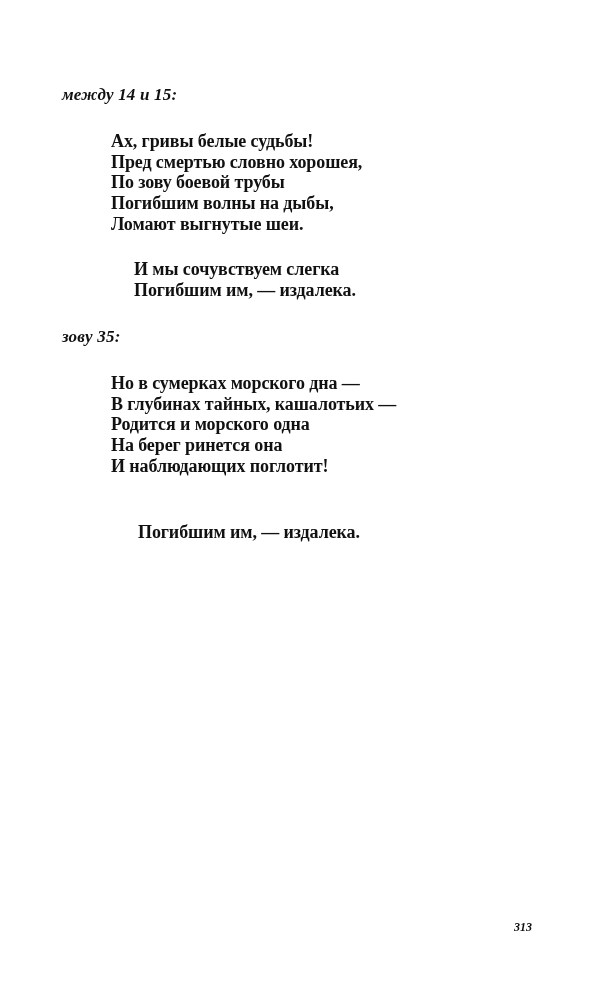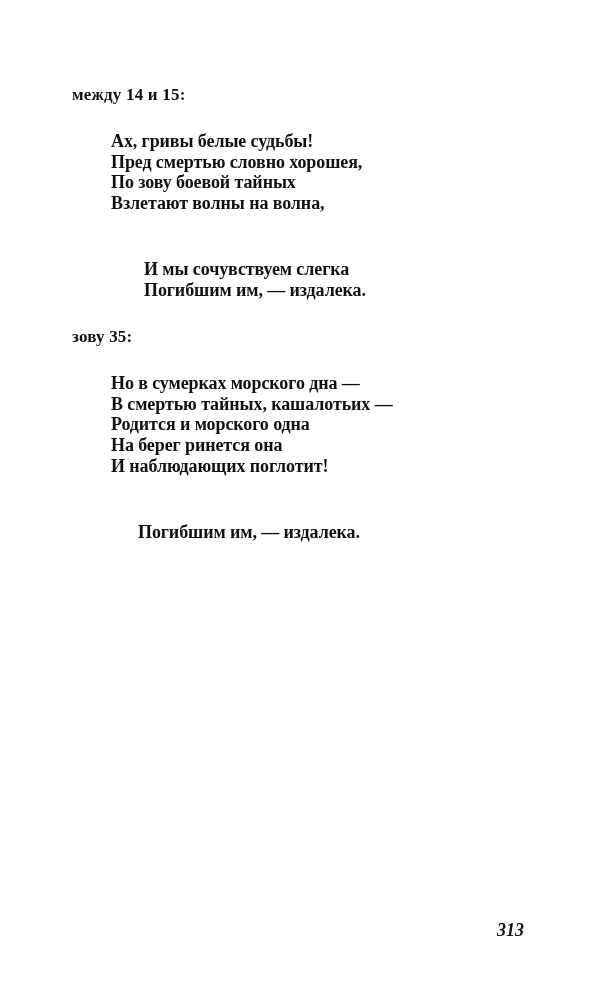--- a/index.html
+++ b/index.html
@@ -10,21 +10,22 @@
     body {
       width: 600px;
       height: 989px;
       position: relative;
       overflow: hidden;
       font-family: "Liberation Serif", "DejaVu Serif", serif;
       color: #111111;
     }
     .heading {
       position: absolute;
-      left: 72px;
+      left: 62px;
+      font-style: italic;
       font-weight: bold;
       font-size: 17px;
       letter-spacing: 0.2px;
       white-space: nowrap;
     }
     .stanza {
       position: absolute;
       margin: 0;
       padding: 0;
       list-style: none;
@@ -32,57 +33,58 @@
     .line {
       font-size: 18px;
       font-weight: bold;
       line-height: 20.7px;
       height: 20.7px;
       white-space: nowrap;
       letter-spacing: -0.1px;
     }
     #h1 { top: 85px; }
     #s1 { left: 111px; top: 131px; }
-    #s2 { left: 144px; top: 259px; }
+    #s2 { left: 134px; top: 259px; }
     #h2 { top: 327px; }
     #s3 { left: 111px; top: 373px; }
     #s4 { left: 138px; top: 522px; }
     .page-number {
       position: absolute;
-      left: 497px;
+      left: 514px;
       top: 920px;
-      font-size: 18px;
+      font-size: 12px;
       font-weight: bold;
       font-style: italic;
     }
   </style>
 </head>
 <body>
 
 <div>
 
   <div id="h1" class="heading">между 14 и 15:</div>
 
   <div id="s1" class="stanza">
     <div class="line">Ах, гривы белые судьбы!</div>
     <div class="line">Пред смертью словно хорошея,</div>
-    <div class="line">По зову боевой тайных</div>
-    <div class="line">Взлетают волны на волна,</div>
+    <div class="line">По зову боевой трубы</div>
+    <div class="line">Погибшим волны на дыбы,</div>
+    <div class="line">Ломают выгнутые шеи.</div>
   </div>
 
   <div id="s2" class="stanza">
     <div class="line">И мы сочувствуем слегка</div>
     <div class="line">Погибшим им, — издалека.</div>
   </div>
 
   <div id="h2" class="heading">зову 35:</div>
 
   <div id="s3" class="stanza">
     <div class="line">Но в сумерках морского дна —</div>
-    <div class="line">В смертью тайных, кашалотьих —</div>
+    <div class="line">В глубинах тайных, кашалотьих —</div>
     <div class="line">Родится и морского одна</div>
     <div class="line">На берег ринется она</div>
     <div class="line">И наблюдающих поглотит!</div>
   </div>
 
   <div id="s4" class="stanza">
     <div class="line">Погибшим им, — издалека.</div>
   </div>
 
   <div class="page-number">313</div>

